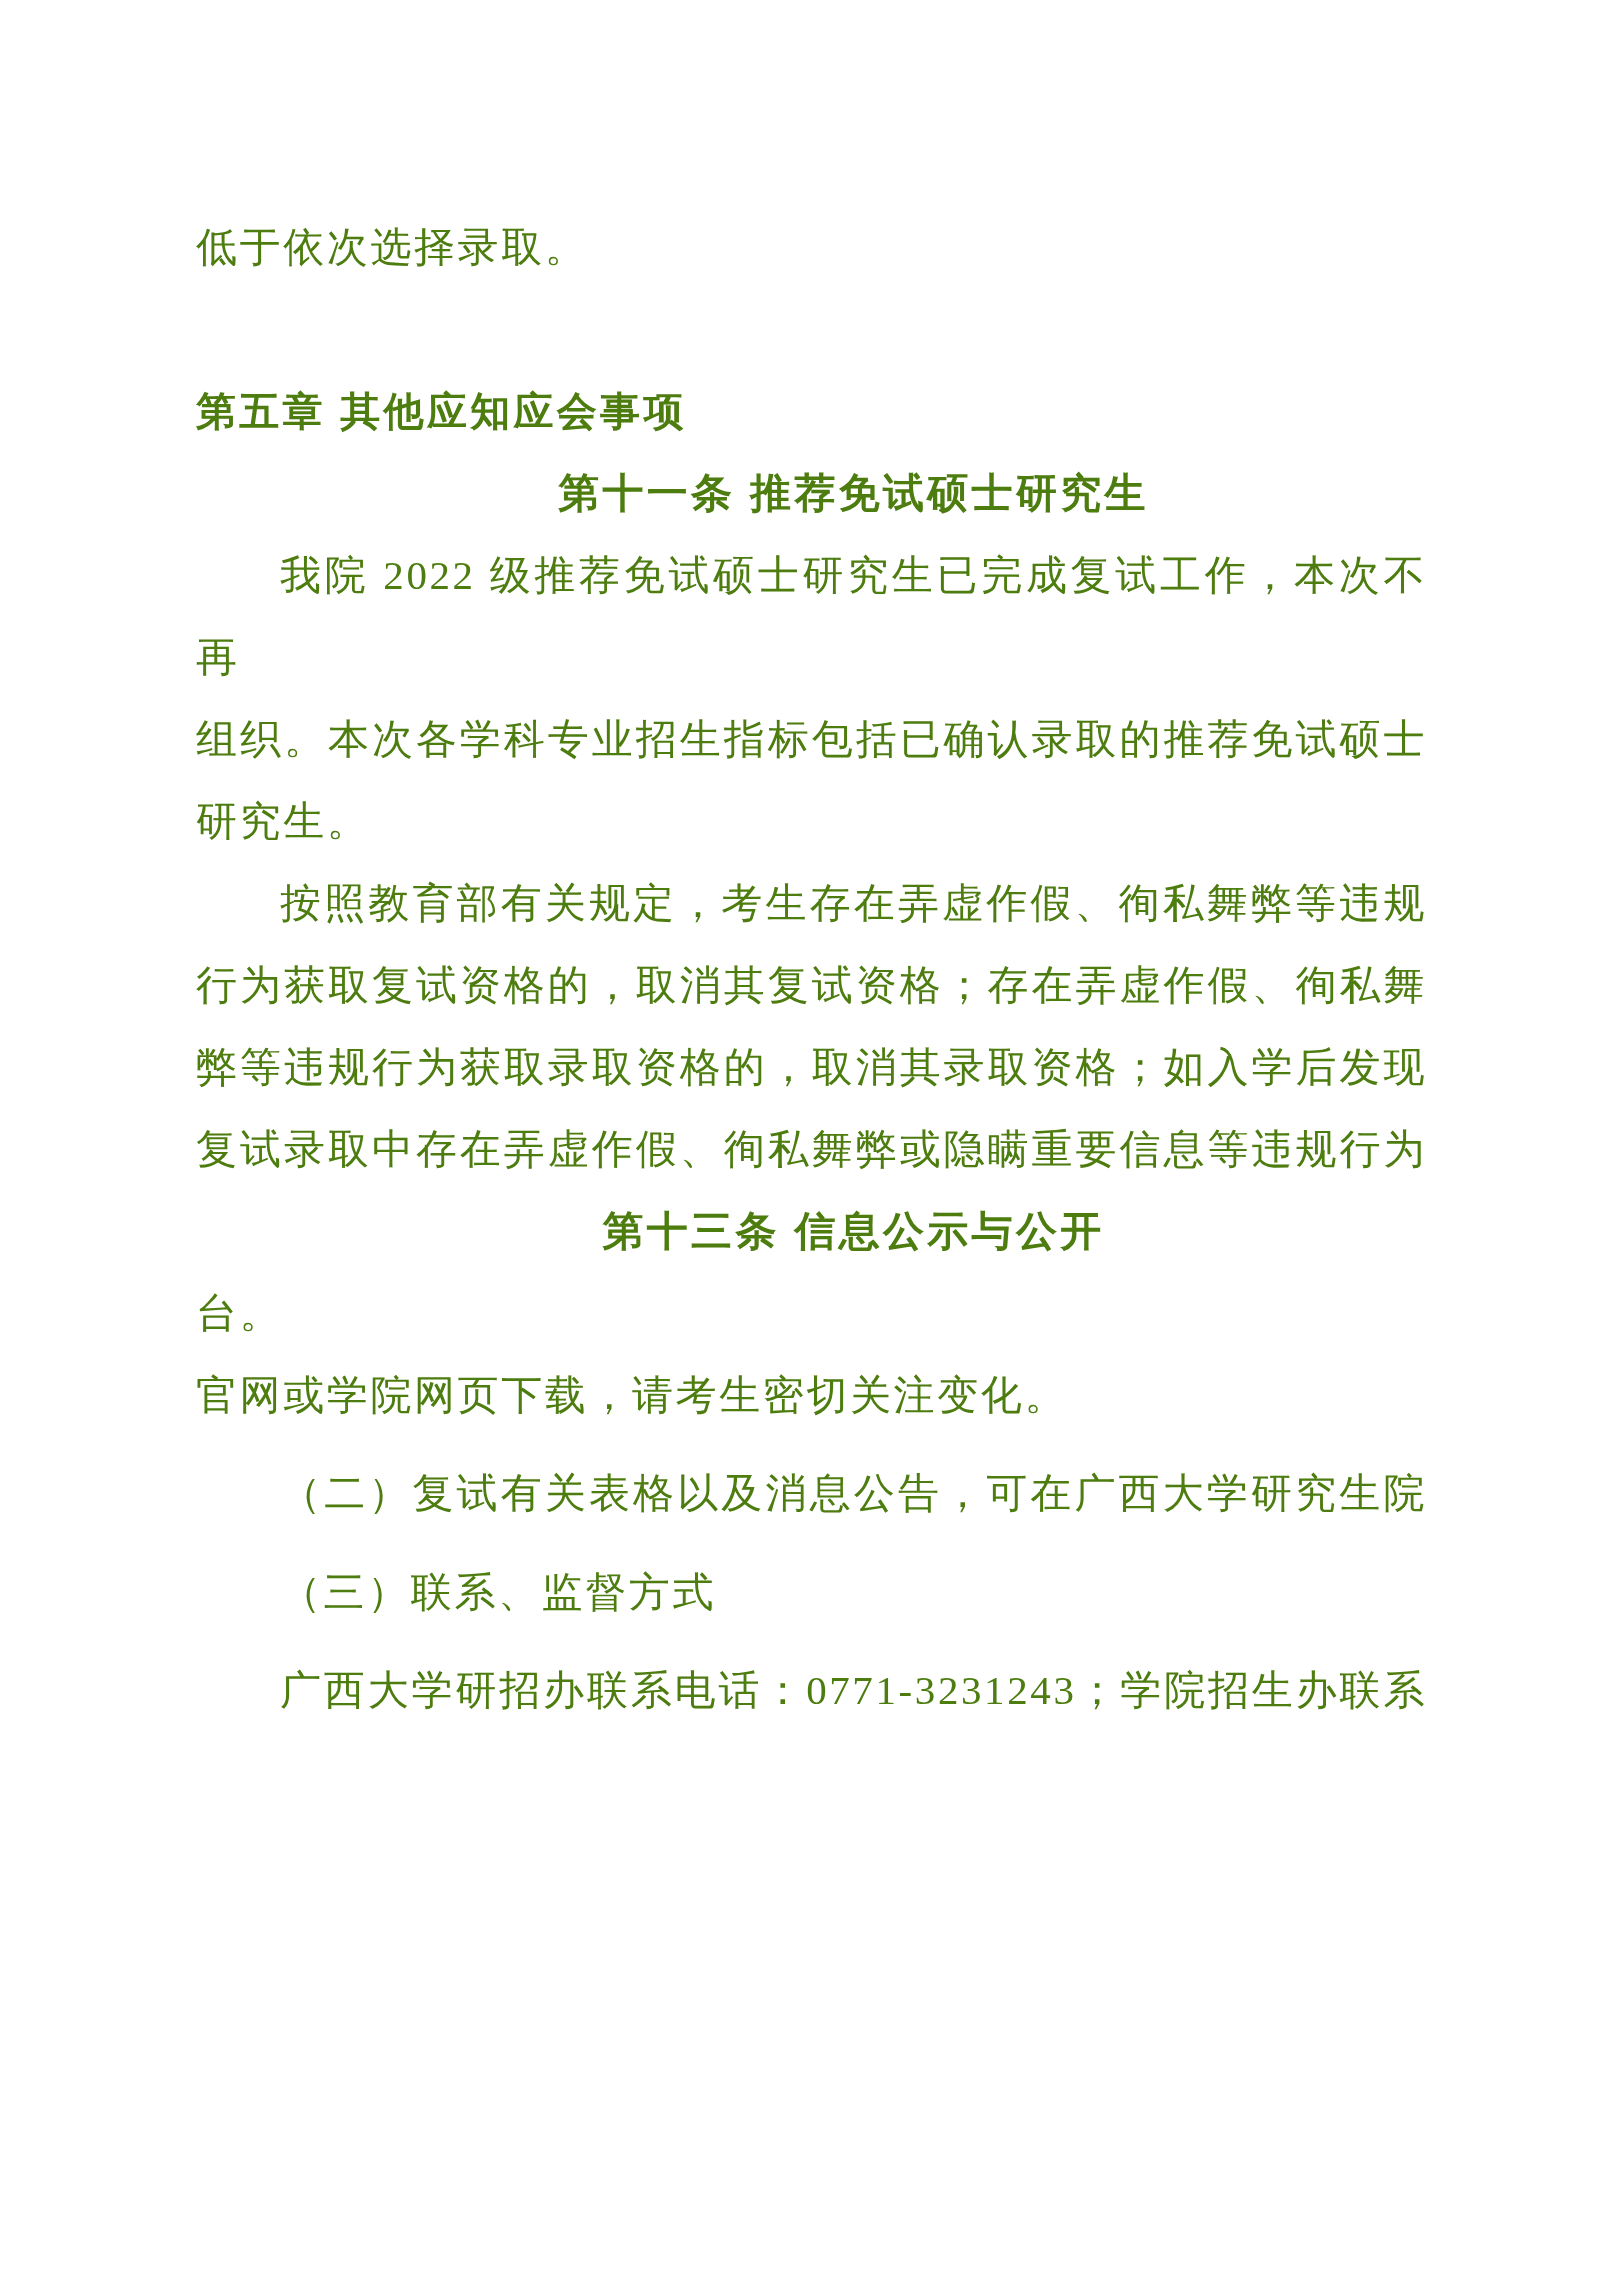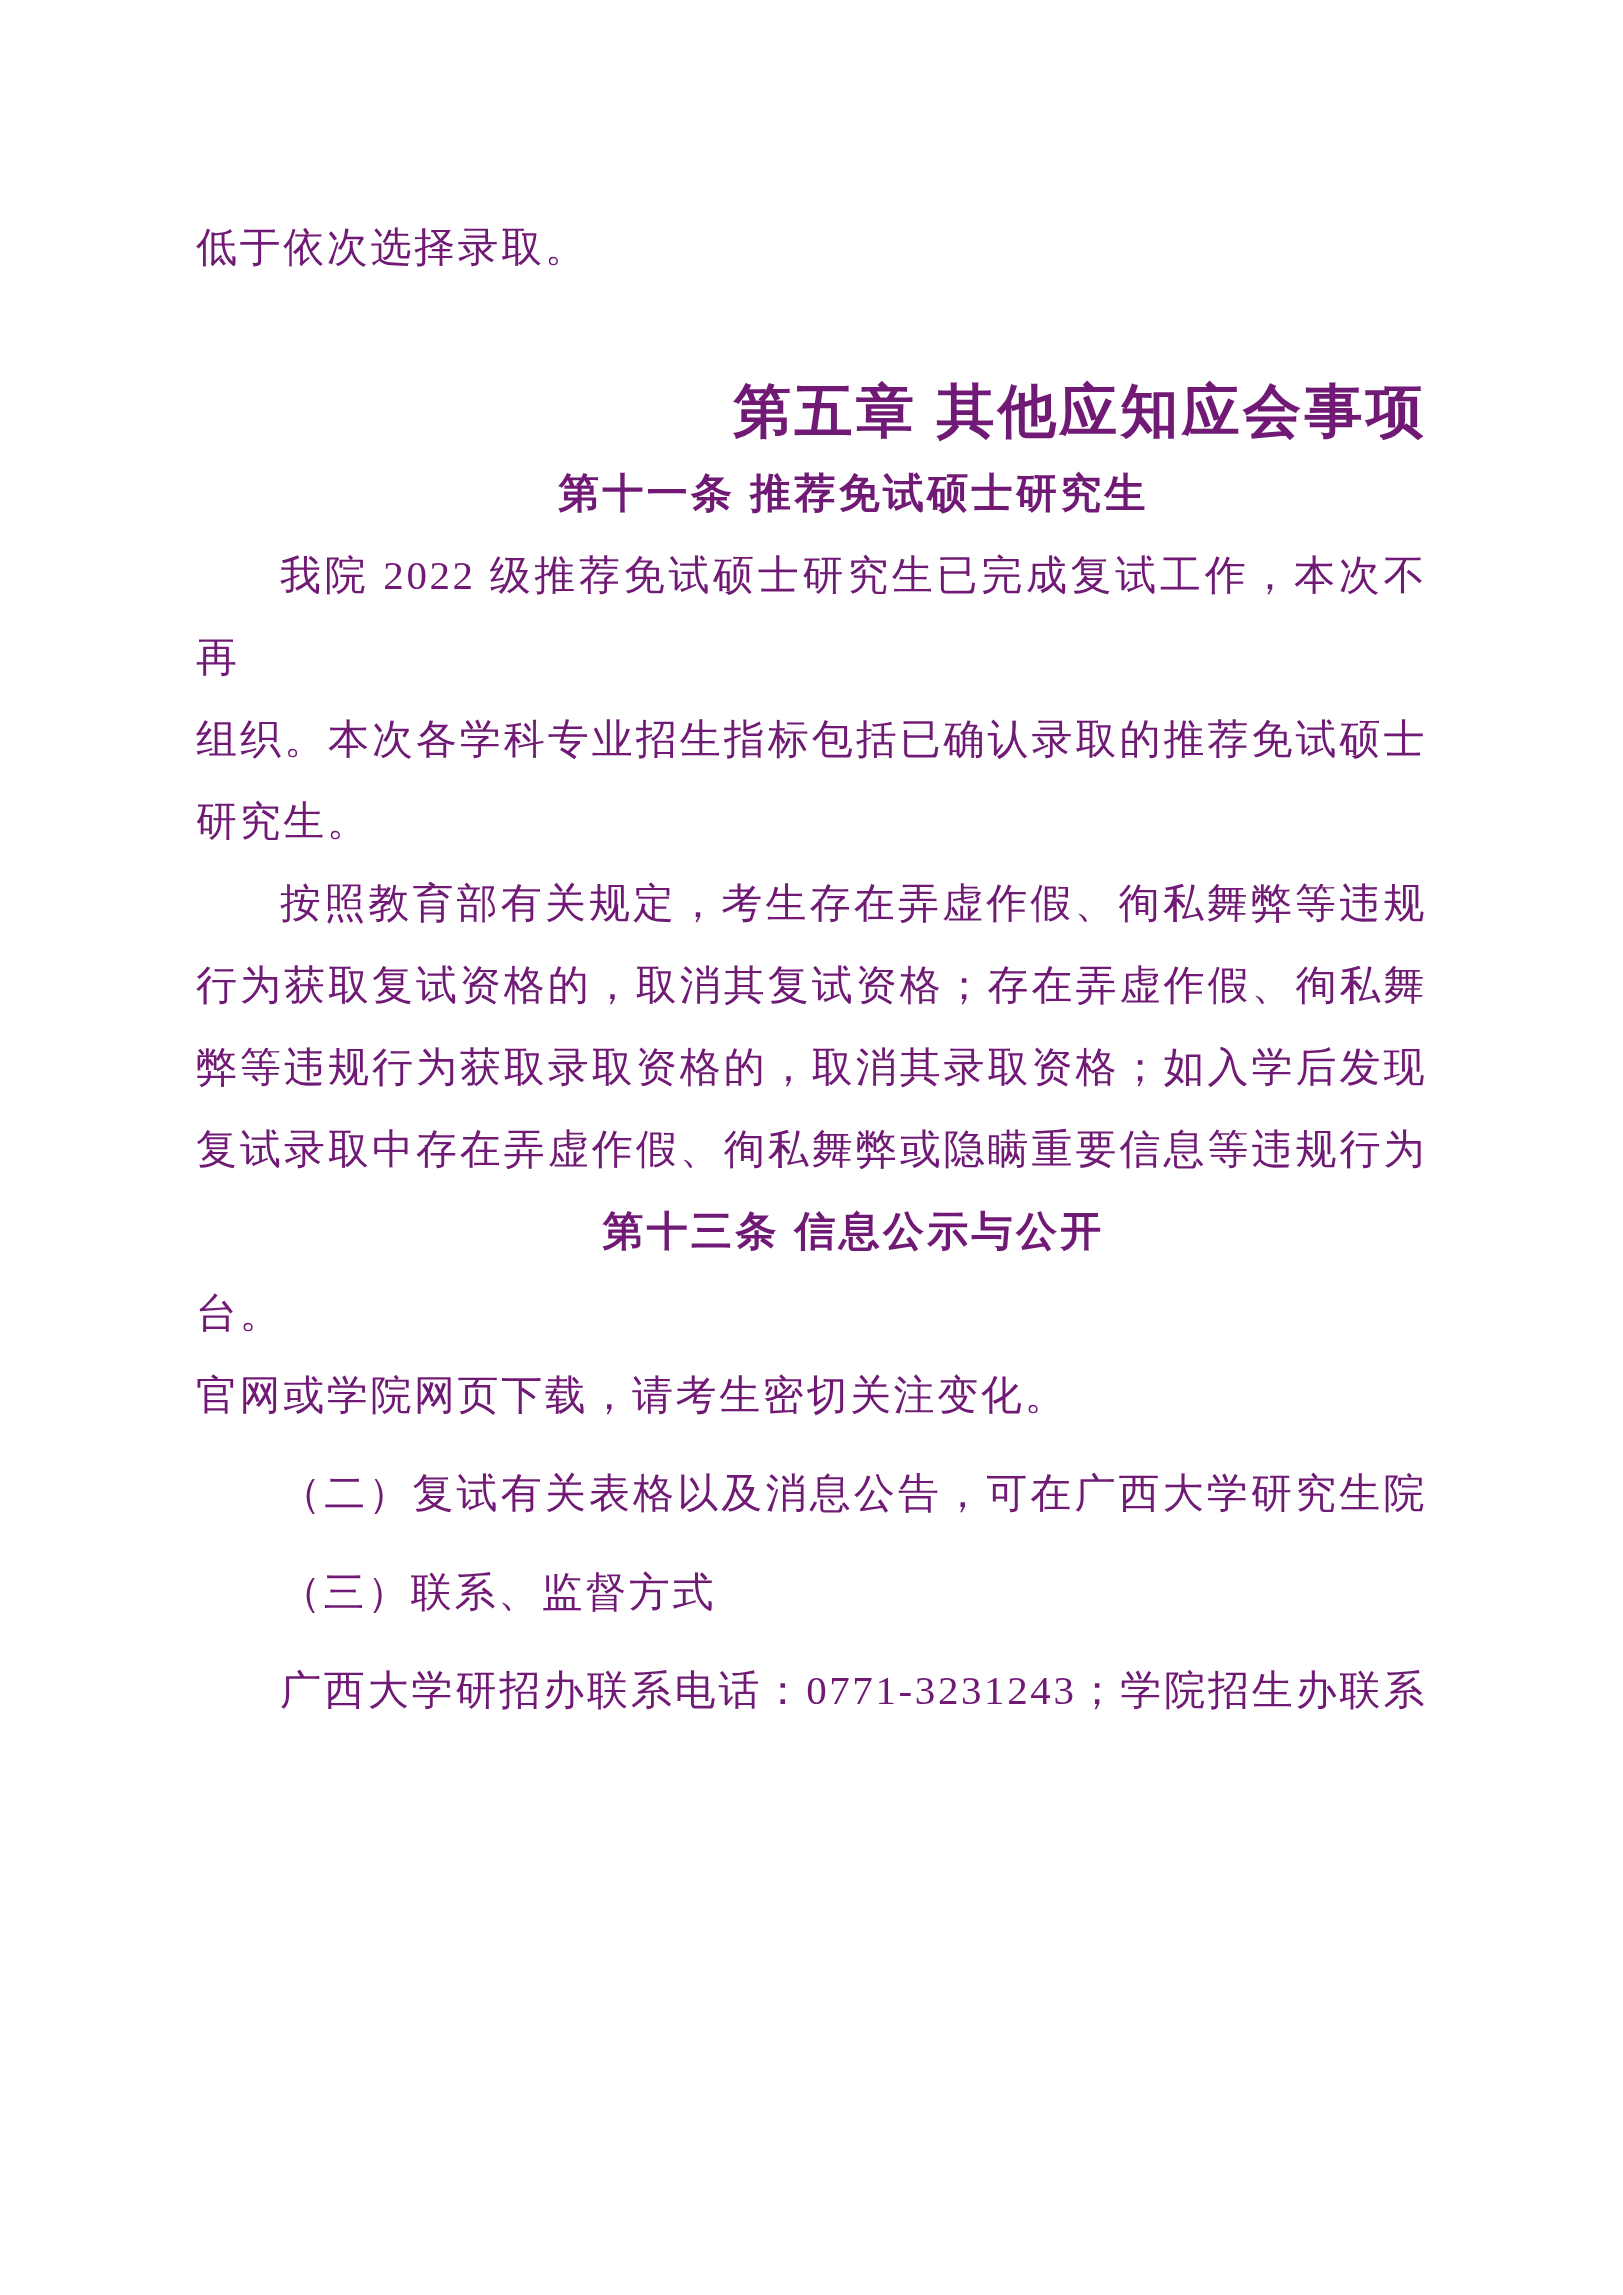--- a/index.html
+++ b/index.html
@@ -10,38 +10,38 @@
     background: #ffffff;
     overflow: hidden;
     box-sizing: border-box;
     padding: 206px 196px 0 196px;
   }
   .line {
     font-family: "Liberation Serif", "DejaVu Serif", serif;
     font-size: 41px;
     line-height: 82px;
     letter-spacing: 2.6px;
-    color: #701a75;
+    color: #4d7c0f;
     white-space: nowrap;
   }
   .fill {
     white-space: normal;
     text-align: justify;
     text-align-last: justify;
   }
   .indent { text-indent: 84px; }
   .heading {
     font-family: "Liberation Sans", "DejaVu Sans", sans-serif;
     font-weight: 700;
     letter-spacing: 3.3px;
     text-align: center;
   }
   .chapter {
-    font-size: 58px;
-    text-align: right;
+    font-size: 40px;
+    text-align: left;
     margin-top: 82px;
   }
   .article-h { font-size: 41px; }
   .gap-sm { margin-top: 16.4px; }
   .tight { letter-spacing: 0px; }
 </style>
 </head>
 <body>
 
 <div class="page">

